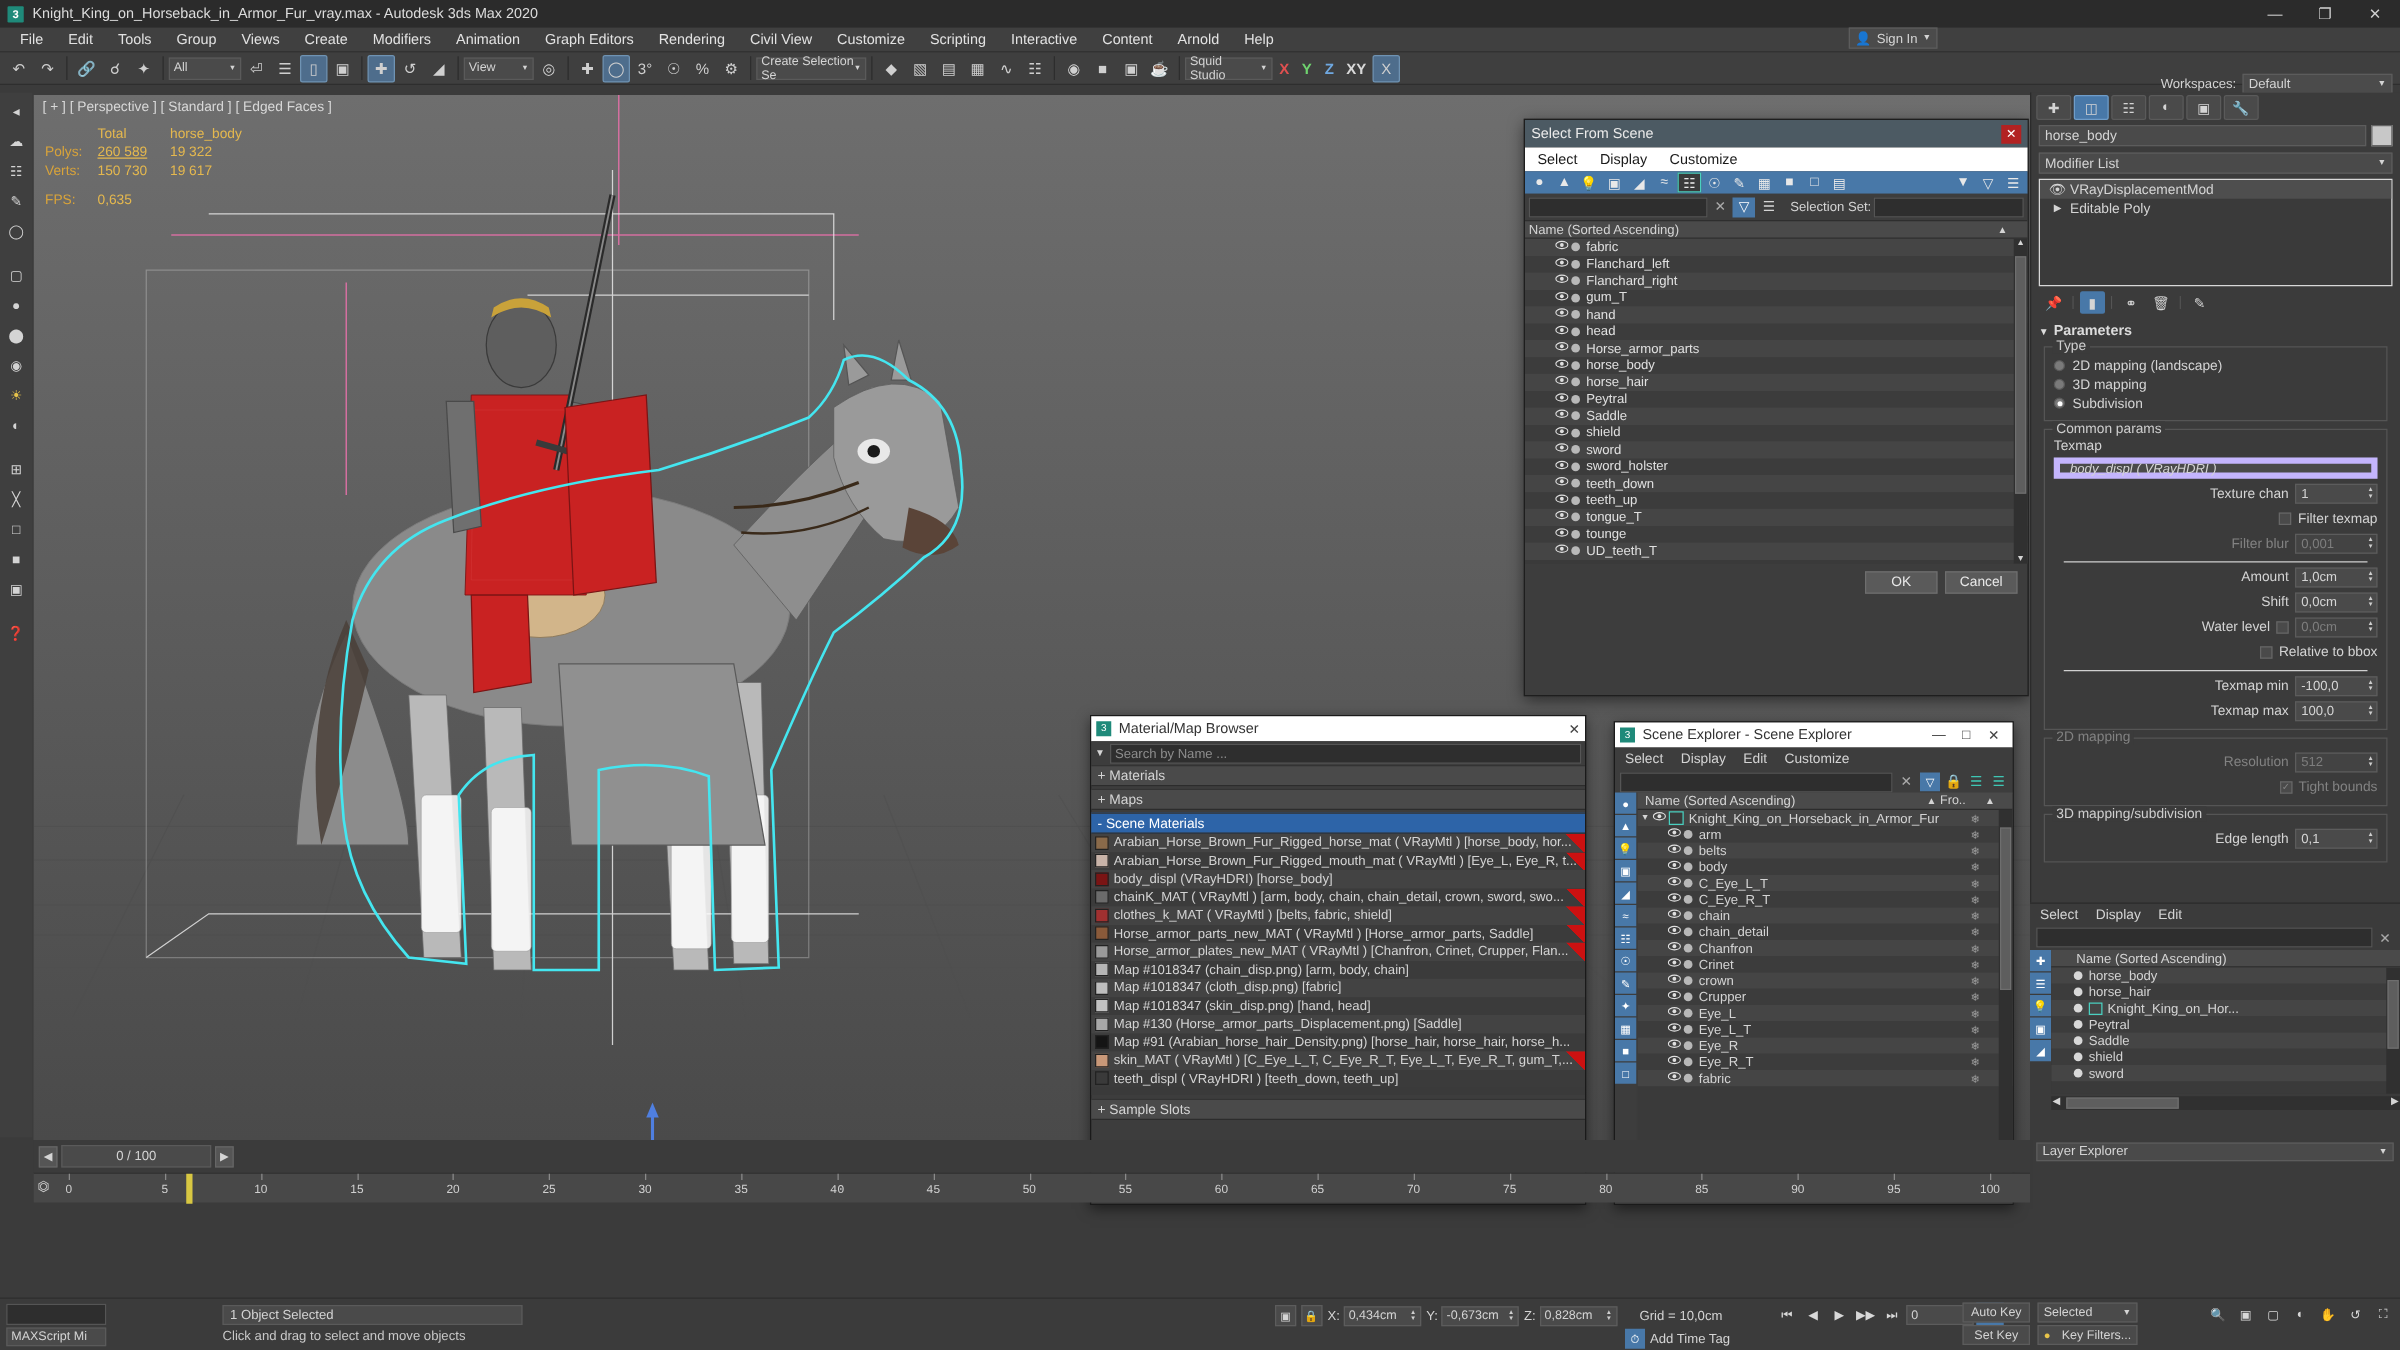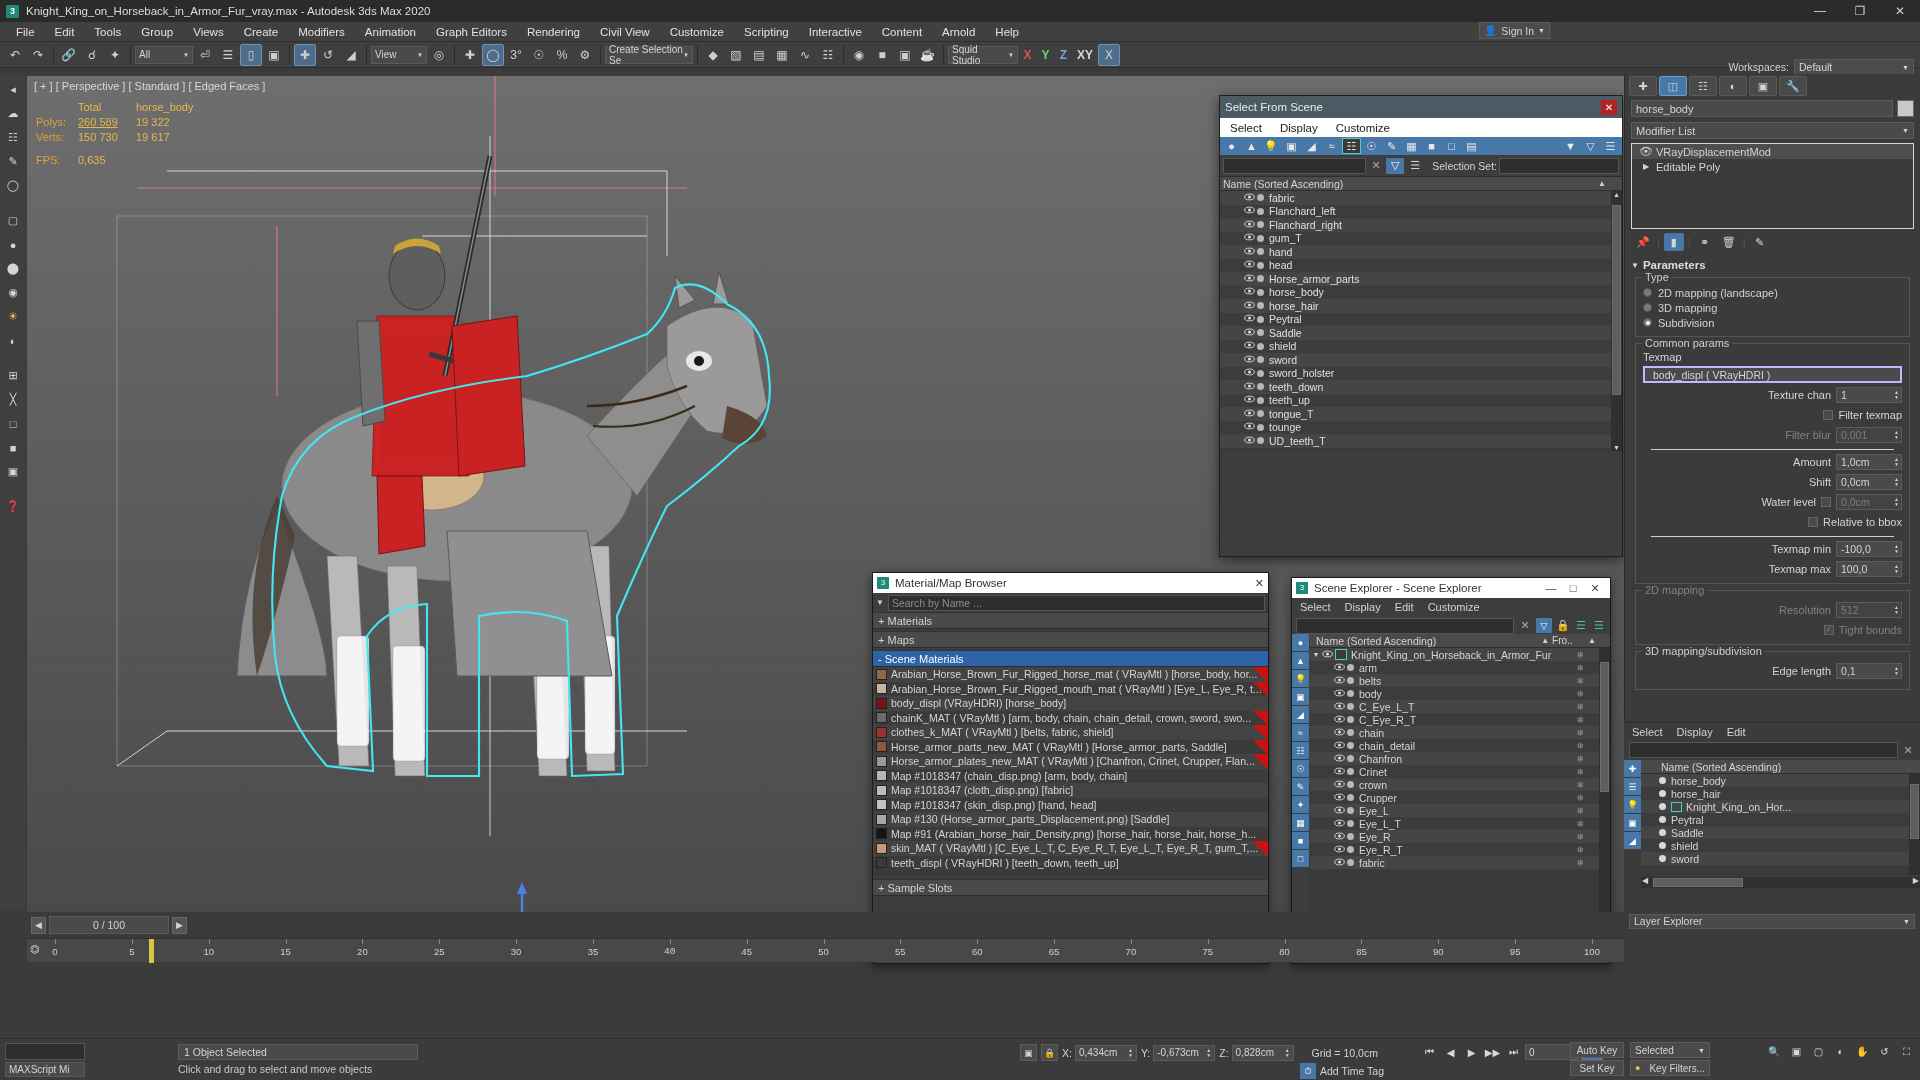--- a/index.html
+++ b/index.html
@@ -118,21 +118,21 @@
   .grp { border:1px solid #555; margin:4px 4px 6px; padding:7px 7px 6px; position:relative;}
   .grp-l { position:absolute; top:-7px; left:6px; background:#3b3b3b; padding:0 3px; font-size:11px; color:#cfcfcf;}
   .radio { display:flex; align-items:center; gap:6px; height:15px; font-size:11px;}
   .rc { width:9px; height:9px; border-radius:50%; background:#7a7a7a; border:1px solid #5a5a5a; display:flex; align-items:center; justify-content:center;}
   .rc .in { width:4px; height:4px; border-radius:50%; background:#fff; }
   .fld { display:flex; align-items:center; justify-content:flex-end; gap:5px; height:17px; margin-top:3px; font-size:11px;}
   .spin { background:#4a4a4a; border:1px solid #5c5c5c; height:16px; width:66px; display:flex; align-items:center; justify-content:space-between; padding:0 2px 0 4px; font-size:10.5px;}
   .spin.dis { color:#7d7d7d; background:#434343;}
   .spin-arrows { display:flex; flex-direction:column; font-size:5px; line-height:5px; color:#cfcfcf;}
   .cbx { width:10px; height:10px; background:#4a4a4a; border:1px solid #666; display:inline-flex; align-items:center; justify-content:center; font-size:8px; color:#ddd;}
-  .texmapbtn { height:17px; background:#4a4a4a; border:2px solid #c4b5fd; display:flex; align-items:center; padding-left:8px; font-size:10.5px; margin-top:3px;}
+  .texmapbtn { height:17px; background:#4a4a4a; border:5px solid #c4b5fd; display:flex; align-items:center; padding-left:8px; font-size:10.5px; margin-top:3px;font-style:italic;}
   .hr { height:1px; background:#d0d0d0; margin:6px 8px 2px; }
   .dim { color:#828282; }
 
   
   .lexp { position:absolute; right:0; bottom:168px; width:296px; height:190px; background:#3b3b3b; border-top:1px solid #2b2b2b;}
   .lexp-tabs { height:17px; display:flex; align-items:center; gap:14px; padding-left:8px; font-size:11px;}
   .lexp-srch { height:20px; display:flex; align-items:center; gap:3px; padding:2px 5px;}
   .lexp-hdr { height:14px; background:#4a4a4a; display:flex; align-items:center; font-size:10.5px; padding-left:20px; border-bottom:1px solid #2c2c2c;}
   .lexp-foot { height:18px; display:flex; align-items:center; padding:0 5px;}
   .lexp-combo { flex:1; background:#4a4a4a; border:1px solid #5c5c5c; height:15px; display:flex; align-items:center; padding:0 4px; font-size:10.5px; justify-content:space-between;margin-top:48px;}
@@ -631,20 +631,24 @@
             </svg></span>
           <span class="dot"></span>
           <span>UD_teeth_T</span>
         </div>
         <div class="vscroll">
           <div class="vthumb" style="top:14px;height:190px"></div>
           <div style="position:absolute;top:0;left:2px;font-size:7px">▲</div>
           <div style="position:absolute;bottom:0;left:2px;font-size:7px">▼</div>
         </div>
       </div>
+    <div class="dlg-foot">
+      <div class="btn">OK</div>
+      <div class="btn">Cancel</div>
+    </div>
   </div>
 
   <div class="mmb" style="left:872px; top:572px; width:397px; height:392px;">
     <div class="mmb-title">
       <span style="width:12px;height:12px;background:#1f8a7a;color:#fff;font-size:8px;line-height:12px;text-align:center;margin-right:6px">3</span>
       <span>Material/Map Browser</span>
       <span style="margin-left:auto;color:#444;font-size:11px">✕</span>
     </div>
     <div class="mmb-search">
       <span style="font-size:8px">▼</span>
@@ -1246,21 +1250,21 @@
         <span class="rtick" style="left: 335.4px;">20</span>
         <span class="rline" style="left: 335.4px;"></span>
         <span class="rtick" style="left: 412.25px;">25</span>
         <span class="rline" style="left: 412.25px;"></span>
         <span class="rtick" style="left: 489.1px;">30</span>
         <span class="rline" style="left: 489.1px;"></span>
         <span class="rtick" style="left: 565.95px;">35</span>
         <span class="rline" style="left: 565.95px;"></span>
         <span class="rtick" style="left: 642.8px; font-family: Liberation Mono, monospace;">40</span>
         <span class="rline" style="left: 642.8px;"></span>
-        <span class="rtick" style="left: 719.65px;">45</span>
+        <span class="rtick" style="left: 719.65px; font-family: Liberation Mono, monospace;">45</span>
         <span class="rline" style="left: 719.65px;"></span>
         <span class="rtick" style="left: 796.5px;">50</span>
         <span class="rline" style="left: 796.5px;"></span>
         <span class="rtick" style="left: 873.35px;">55</span>
         <span class="rline" style="left: 873.35px;"></span>
         <span class="rtick" style="left: 950.2px;">60</span>
         <span class="rline" style="left: 950.2px;"></span>
         <span class="rtick" style="left: 1027.05px;">65</span>
         <span class="rline" style="left: 1027.05px;"></span>
         <span class="rtick" style="left: 1103.9px;">70</span>

